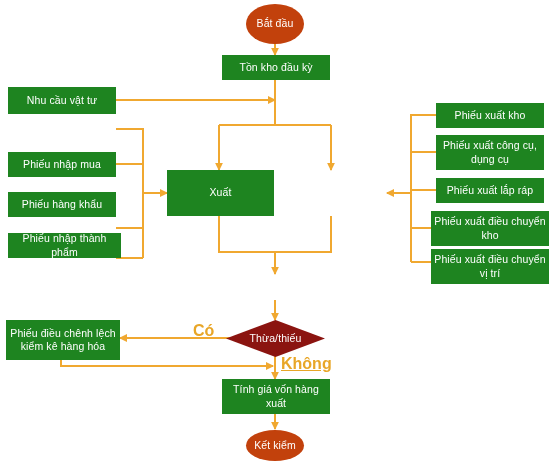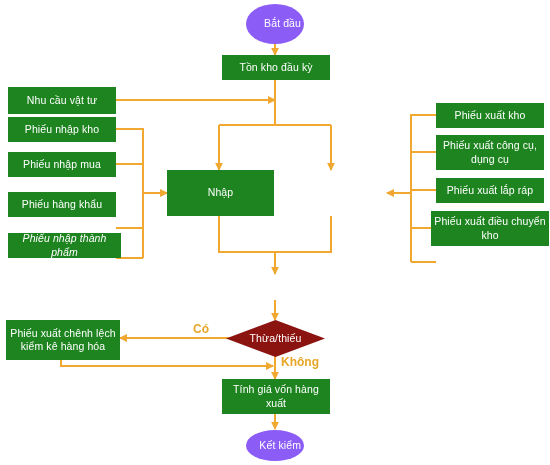--- a/index.html
+++ b/index.html
@@ -33,41 +33,40 @@
     font-size: 10.5px;
     line-height: 1.28;
     letter-spacing: 0.1px;
     padding: 1px 3px;
     z-index: 3;
   }
   .proc {
     background: #1e8420;
   }
   .term {
-    background: #8b5cf6;
+    background: #c2410c;
     border-radius: 50%;
-    justify-content: flex-end;
   }
   .dec {
     background: transparent;
   }
   .dec .dec-shape {
     position: absolute;
     left: 0;
     top: 0;
     width: 100%;
     height: 100%;
     background: #8b1410;
     clip-path: polygon(50% 0%, 100% 50%, 50% 100%, 0% 50%);
     z-index: -1;
   }
   .edge-label {
     position: absolute;
     color: #e8a628;
-    font-size: 12px;
+    font-size: 16px;
     font-weight: bold;
     z-index: 4;
     white-space: nowrap;
   }
   .node span {
     display: block;
   }
 </style>
 </head>
 <body>
@@ -130,72 +129,72 @@
 
   <div class="node term" style="left:246px; top:430px; width:58px; height:31px;">
     <span>Kết kiểm</span>
   </div>
 
   <div class="node proc" style="left:222px; top:55px; width:108px; height:25px;">
     <span>Tồn kho đầu kỳ</span>
   </div>
 
   <div class="node proc" style="left:167px; top:170px; width:107px; height:46px;">
-    <span>Nhập</span>
+    <span>Xuất</span>
   </div>
 
 
 
   <div class="node dec" style="left:226px; top:320px; width:99px; height:37px;">
     <div class="dec-shape"></div>
     <span>Thừa/thiếu</span>
   </div>
 
   <div class="node proc" style="left:222px; top:379px; width:108px; height:35px;">
     <span>Tính giá vốn hàng xuất</span>
   </div>
 
   <div class="node proc" style="left:6px; top:320px; width:114px; height:40px;">
-    <span>Phiếu xuất chênh lệch kiểm kê hàng hóa</span>
+    <span>Phiếu điều chênh lệch kiểm kê hàng hóa</span>
   </div>
 
   <div class="node proc" style="left:8px; top:87px; width:108px; height:27px;text-align:center;">
     <span>Nhu cầu vật tư</span>
   </div>
 
-  <div class="node proc" style="left:8px; top:117px; width:108px; height:25px;">
-    <span>Phiếu nhập kho</span>
-  </div>
 
   <div class="node proc" style="left:8px; top:152px; width:108px; height:25px;">
     <span>Phiếu nhập mua</span>
   </div>
 
   <div class="node proc" style="left:8px; top:192px; width:108px; height:25px;">
     <span>Phiếu hàng khẩu</span>
   </div>
 
-  <div class="node proc" style="left:8px; top:233px; width:113px; height:25px;font-style:italic;">
+  <div class="node proc" style="left:8px; top:233px; width:113px; height:25px;">
     <span>Phiếu nhập thành phẩm</span>
   </div>
 
   <div class="node proc" style="left:436px; top:135px; width:108px; height:35px;">
     <span>Phiếu xuất công cụ, dụng cụ</span>
   </div>
 
   <div class="node proc" style="left:436px; top:103px; width:108px; height:25px;">
     <span>Phiếu xuất kho</span>
   </div>
 
   <div class="node proc" style="left:436px; top:178px; width:108px; height:25px;">
     <span>Phiếu xuất lắp ráp</span>
   </div>
 
   <div class="node proc" style="left:431px; top:211px; width:118px; height:35px;">
     <span>Phiếu xuất điều chuyển kho</span>
   </div>
 
+  <div class="node proc" style="left:431px; top:249px; width:118px; height:35px;">
+    <span>Phiếu xuất điều chuyển vị trí</span>
+  </div>
 
   <div class="edge-label" style="left:193px; top:322px;">Có</div>
 
-  <div class="edge-label" style="left:281px; top:355px;">Không</div>
+  <div class="edge-label" style="left:281px; top:355px;text-decoration:underline;">Không</div>
 
 </div>
 
 </body></html>

